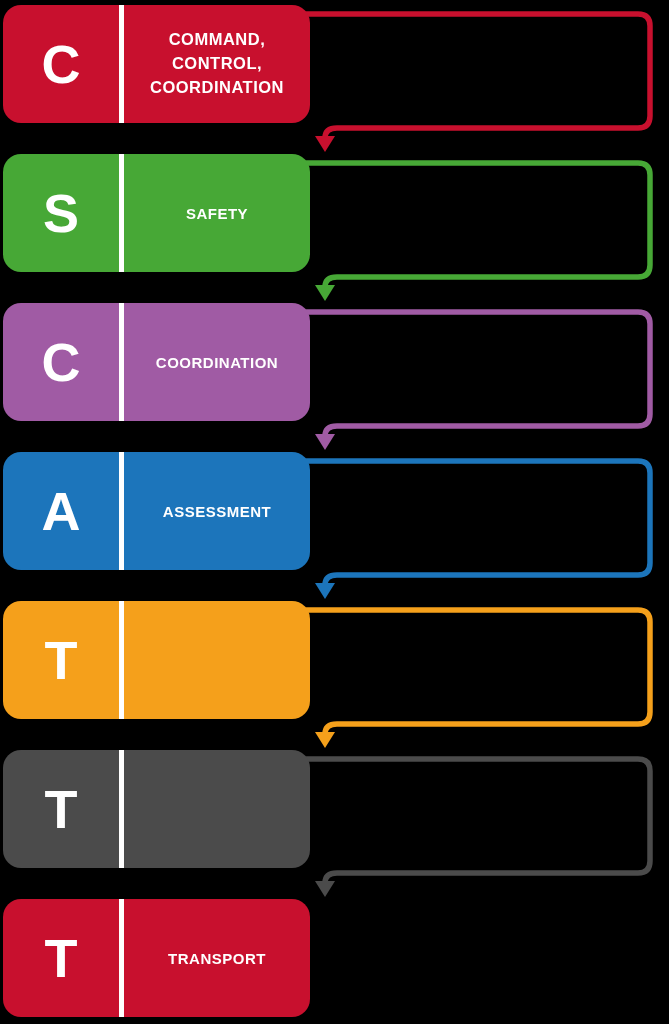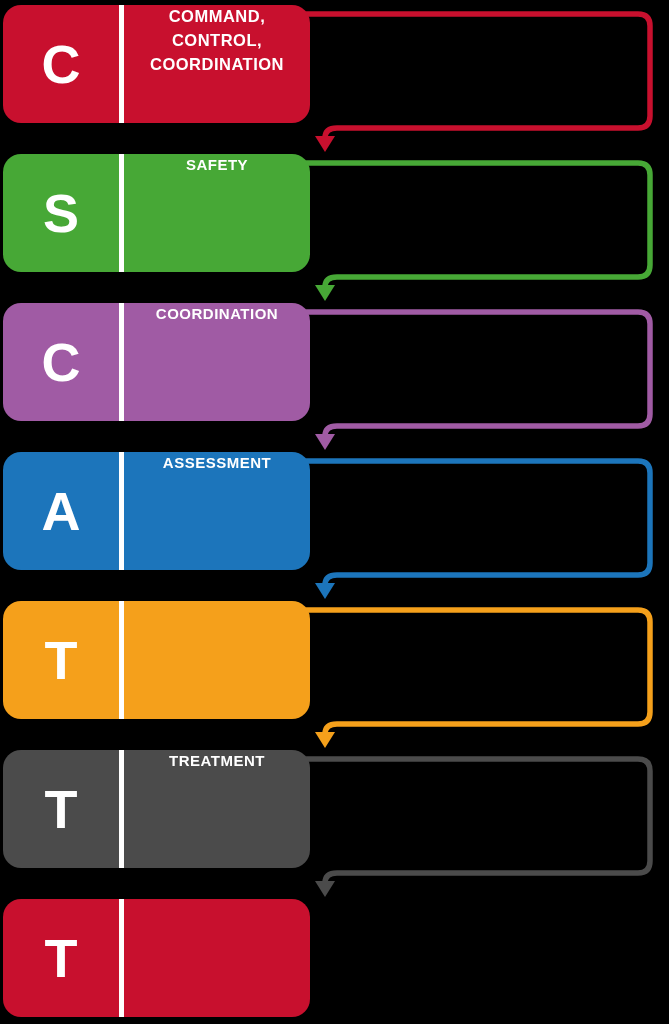--- a/index.html
+++ b/index.html
@@ -44,21 +44,21 @@
     line-height: 1;
   }
   .divider {
     width: 5px;
     background: #ffffff;
     flex: none;
   }
   .label-cell {
     flex: 1;
     display: flex;
-    align-items: flex-start;
+    align-items: center;
     justify-content: center;
     padding: 0 22px;
   }
   .label {
     color: #ffffff;
     font-weight: 700;
     font-size: 15px;
     letter-spacing: 0.5px;
     text-align: center;
     line-height: 1.4;
@@ -151,25 +151,25 @@
       <span class="letter">T</span>
     </div>
     <div class="divider"></div>
   </div>
 
   <div class="block" style="top: 750px; background: rgb(75, 75, 75);">
     <div class="letter-cell">
       <span class="letter">T</span>
     </div>
     <div class="divider"></div>
-    <div class="label-cell">
-      <span class="label">TREATMENT</span>
-    </div>
   </div>
 
   <div class="block" style="top: 899px; background: rgb(200, 16, 46);">
     <div class="letter-cell">
       <span class="letter">T</span>
     </div>
     <div class="divider"></div>
+    <div class="label-cell">
+      <span class="label">TRANSPORT</span>
+    </div>
   </div>
 
 </div>
 
 </body></html>

